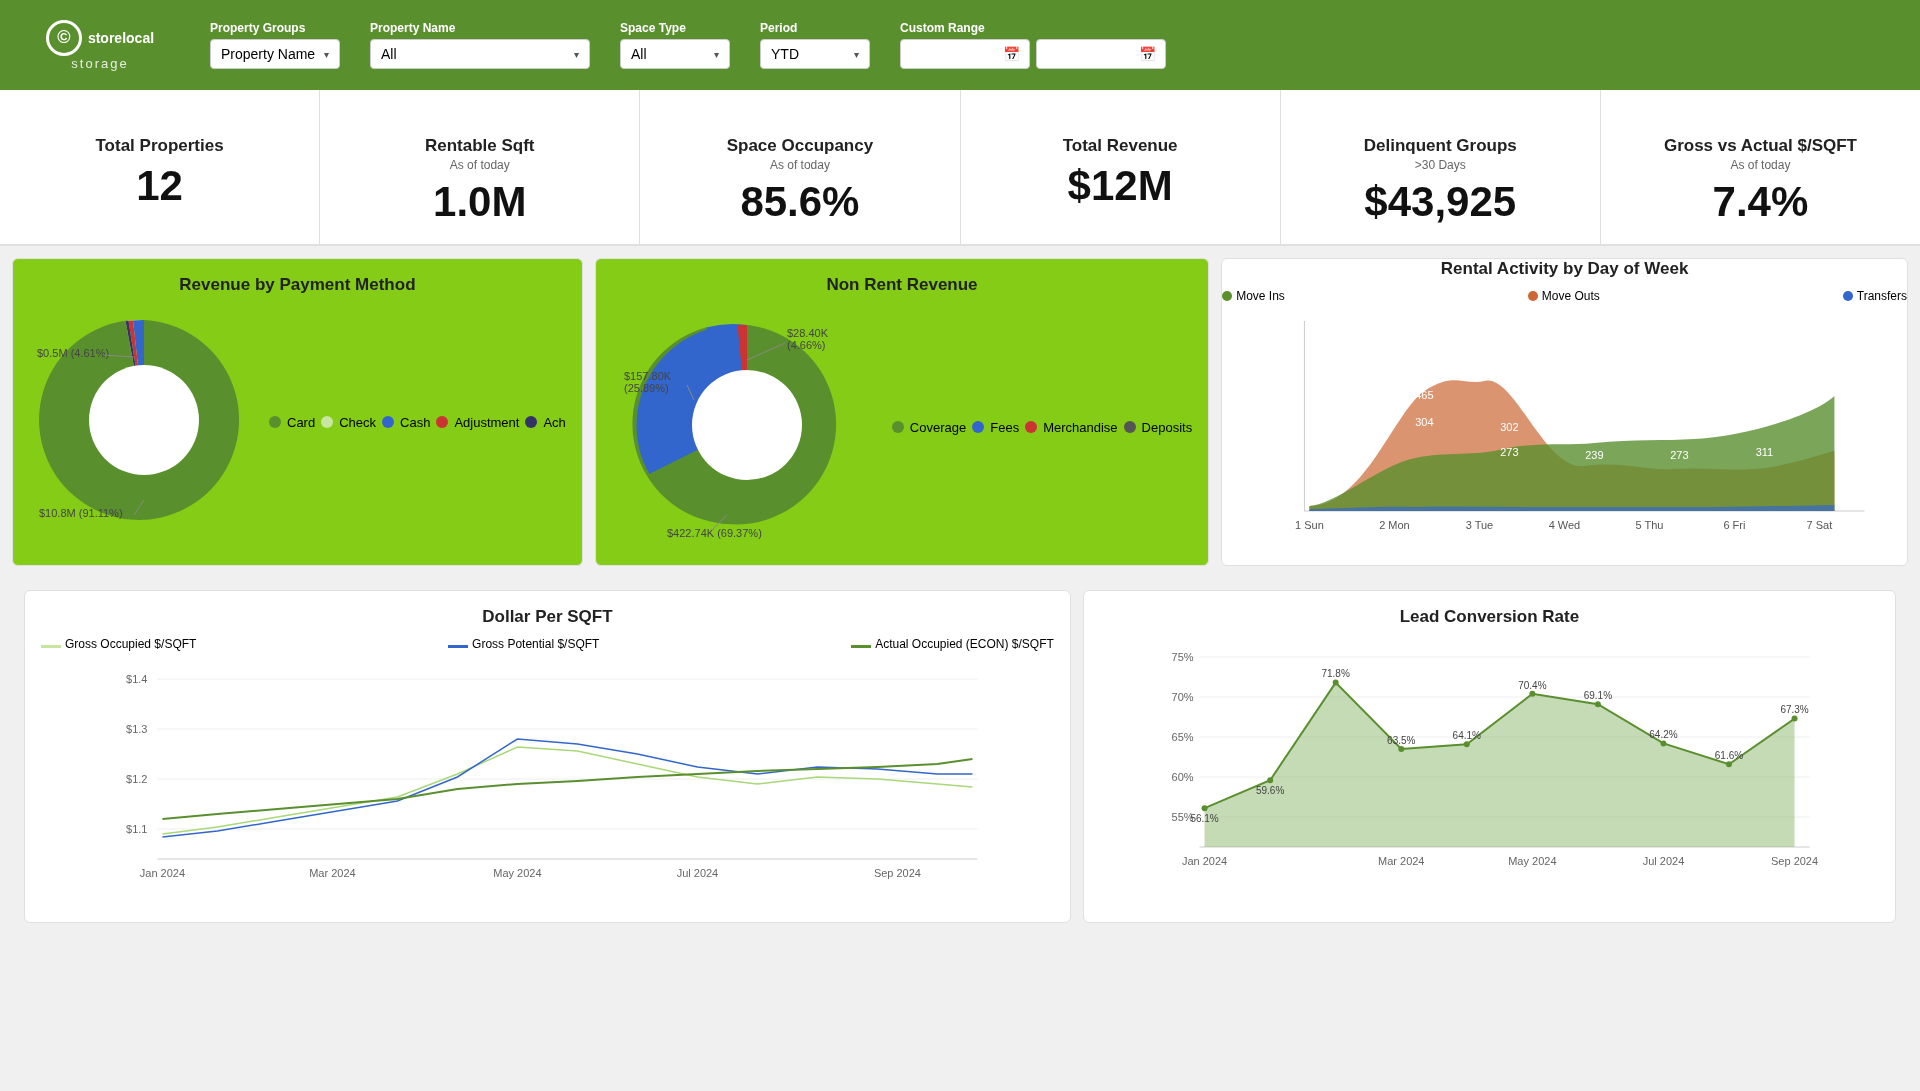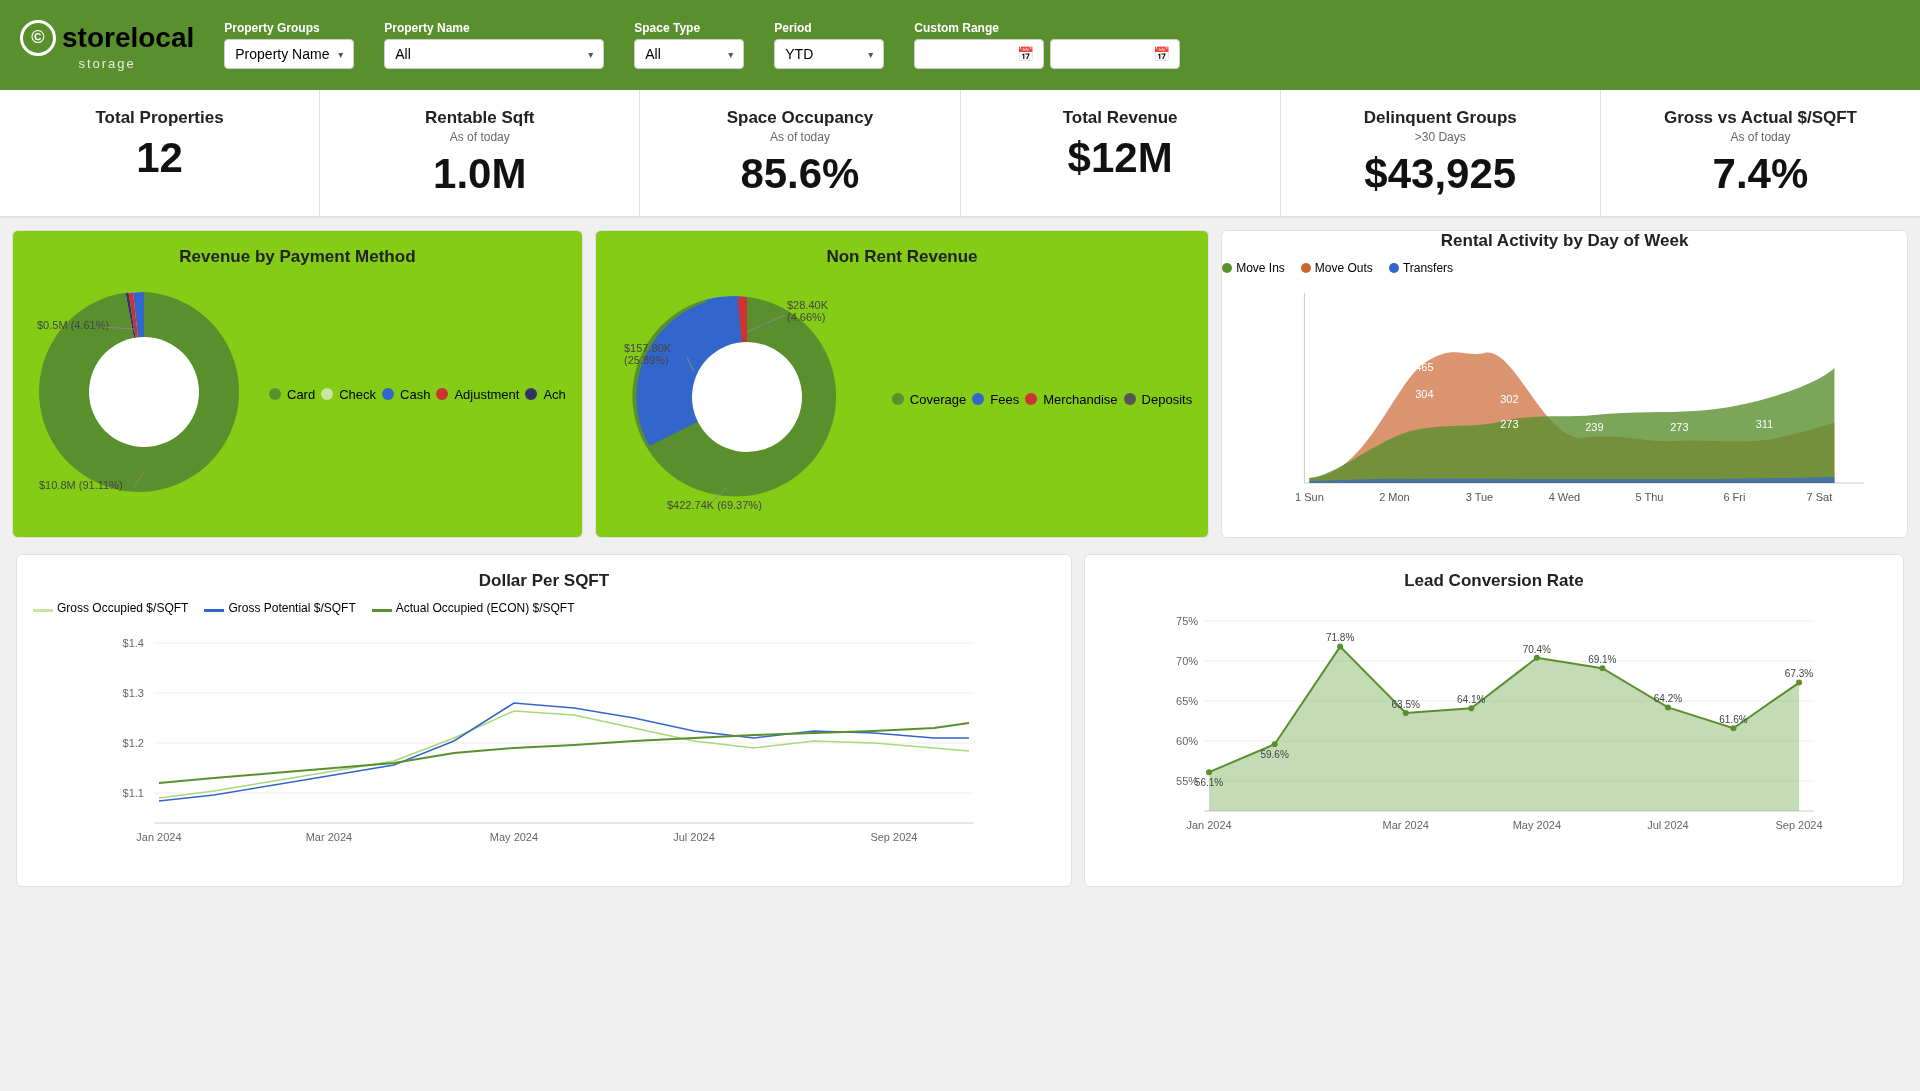--- a/index.html
+++ b/index.html
@@ -17,21 +17,21 @@
     .logo-area {
       display: flex; flex-direction: column; align-items: center;
       color: white; min-width: 160px;
     }
     .logo-top { display: flex; align-items: center; gap: 6px; }
     .logo-icon {
       width: 36px; height: 36px; border: 3px solid white; border-radius: 50%;
       display: flex; align-items: center; justify-content: center;
       font-weight: bold; font-size: 18px; color: white;
     }
-    .logo-text { font-size: 28px; font-weight: bold; color: #000000; }
+    .logo-text { font-size: 14px; font-weight: bold; color: #ffffff; }
     .logo-sub { font-size: 13px; color: rgba(255,255,255,0.85); letter-spacing: 2px; }
 
     .filter-group { display: flex; flex-direction: column; gap: 4px; }
     .filter-label { color: white; font-size: 12px; font-weight: 600; }
     .filter-select {
       background: white; border: 1px solid #ccc; border-radius: 4px;
       padding: 6px 10px; font-size: 14px; cursor: pointer;
       display: flex; align-items: center; justify-content: space-between; gap: 8px;
       min-width: 160px;
     }
@@ -52,43 +52,43 @@
 
     
     .kpi-row {
       display: flex; background: white; border-bottom: 2px solid #e0e0e0;
     }
     .kpi-card {
       flex: 1; padding: 18px 20px; text-align: center;
       border-right: 1px solid #e0e0e0;
     }
     .kpi-card:last-child { border-right: none; }
-    .kpi-title { font-size: 17px; font-weight: 700; color: #222; }
+    .kpi-title { font-size: 17px; font-weight: 700; color: #222; margin-top: 28px; }
     .kpi-subtitle { font-size: 12px; color: #666; margin-top: 2px; }
     .kpi-value { font-size: 42px; font-weight: 700; color: #111; margin-top: 6px; }
     .chart-title { font-size: 17px; font-weight: 700; color: #222; text-align: center; margin-bottom: 10px; }
 
     
     .charts-row1 { display: flex; gap: 12px; padding: 12px 12px 0; }
     .chart-pie-card { flex: 1; background: #84cc16; border-radius: 6px; border: 1px solid #e0e0e0; padding: 16px; }
     .chart-bar-card { flex: 1.1; background: white; border-radius: 6px; border: 1px solid #e0e0e0; padding: 0; }
 
     
-    .charts-row2 { display: flex; gap: 12px; padding: 16px; }
+    .charts-row2 { display: flex; gap: 12px; padding: 24px; }
     .chart-line-card { flex: 1.3; background: white; border-radius: 6px; border: 1px solid #e0e0e0; padding: 16px; }
     .chart-area-card { flex: 1; background: white; border-radius: 6px; border: 1px solid #e0e0e0; padding: 16px; }
 
     
     .pie-layout { display: flex; align-items: center; gap: 10px; }
     .pie-legend { display: flex; gap: 6px; font-size: 13px; }
     .legend-item { display: flex; align-items: center; gap: 6px; }
     .legend-dot { width: 12px; height: 12px; border-radius: 50%; flex-shrink: 0; }
 
     
-    .bar-legend { display: flex; gap: 16px; font-size: 12px; margin-bottom: 8px; justify-content: flex-start; }
+    .bar-legend { display: flex; gap: 16px; font-size: 12px; margin-bottom: 8px; justify-content: space-between; }
     .bar-legend-item { display: flex; align-items: center; gap: 4px; }
     .bar-legend-dot { width: 10px; height: 10px; border-radius: 50%; }
 
     
     svg text { font-family: 'Segoe UI', Arial, sans-serif; }
   </style>
 </head>
 <body>
 
 <div class="header">

